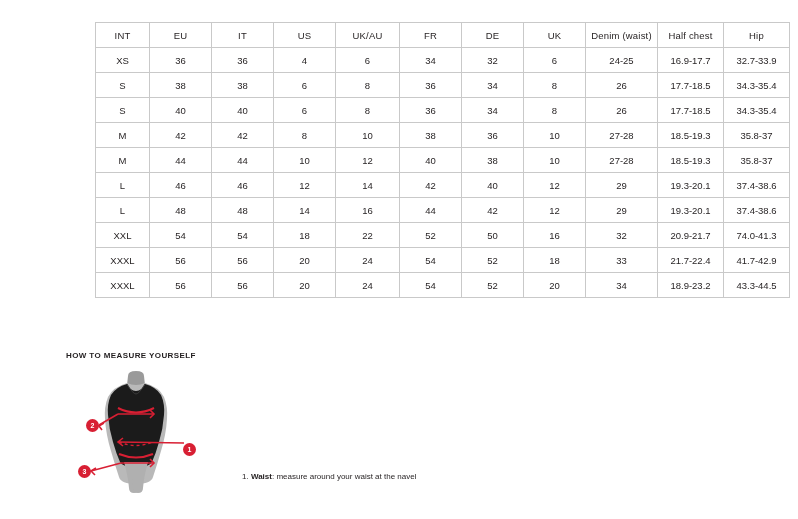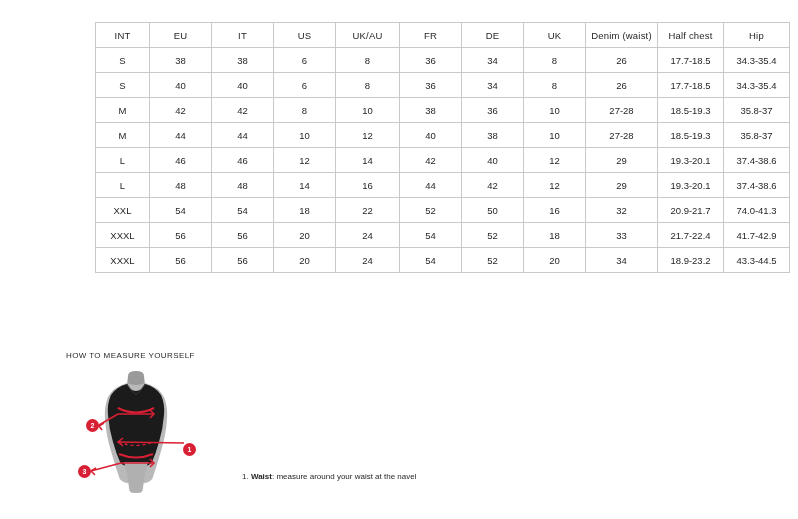--- a/index.html
+++ b/index.html
@@ -62,21 +62,21 @@
 
   
   .howto {
     position: absolute;
     left: 66px;
     top: 351px;
     width: 700px;
   }
   .howto-title {
     font-size: 8px;
-    font-weight: normal;
+    font-weight: bold;
     letter-spacing: .4px;
     color: #231f20;
     margin-bottom: 10px;
   }
   .howto-body {
     position: relative;
     display: flex;
     align-items: flex-end;
   }
   .figure-wrap {
@@ -144,20 +144,33 @@
         <th>FR</th>
         <th>DE</th>
         <th>UK</th>
         <th>Denim (waist)</th>
         <th>Half chest</th>
         <th>Hip</th>
       </tr>
     </thead>
     <tbody>
       <tr>
+        <td>XS</td>
+        <td>36</td>
+        <td>36</td>
+        <td>4</td>
+        <td>6</td>
+        <td>34</td>
+        <td>32</td>
+        <td>6</td>
+        <td>24-25</td>
+        <td>16.9-17.7</td>
+        <td>32.7-33.9</td>
+      </tr>
+      <tr>
         <td>S</td>
         <td>38</td>
         <td>38</td>
         <td>6</td>
         <td>8</td>
         <td>36</td>
         <td>34</td>
         <td>8</td>
         <td>26</td>
         <td>17.7-18.5</td>

